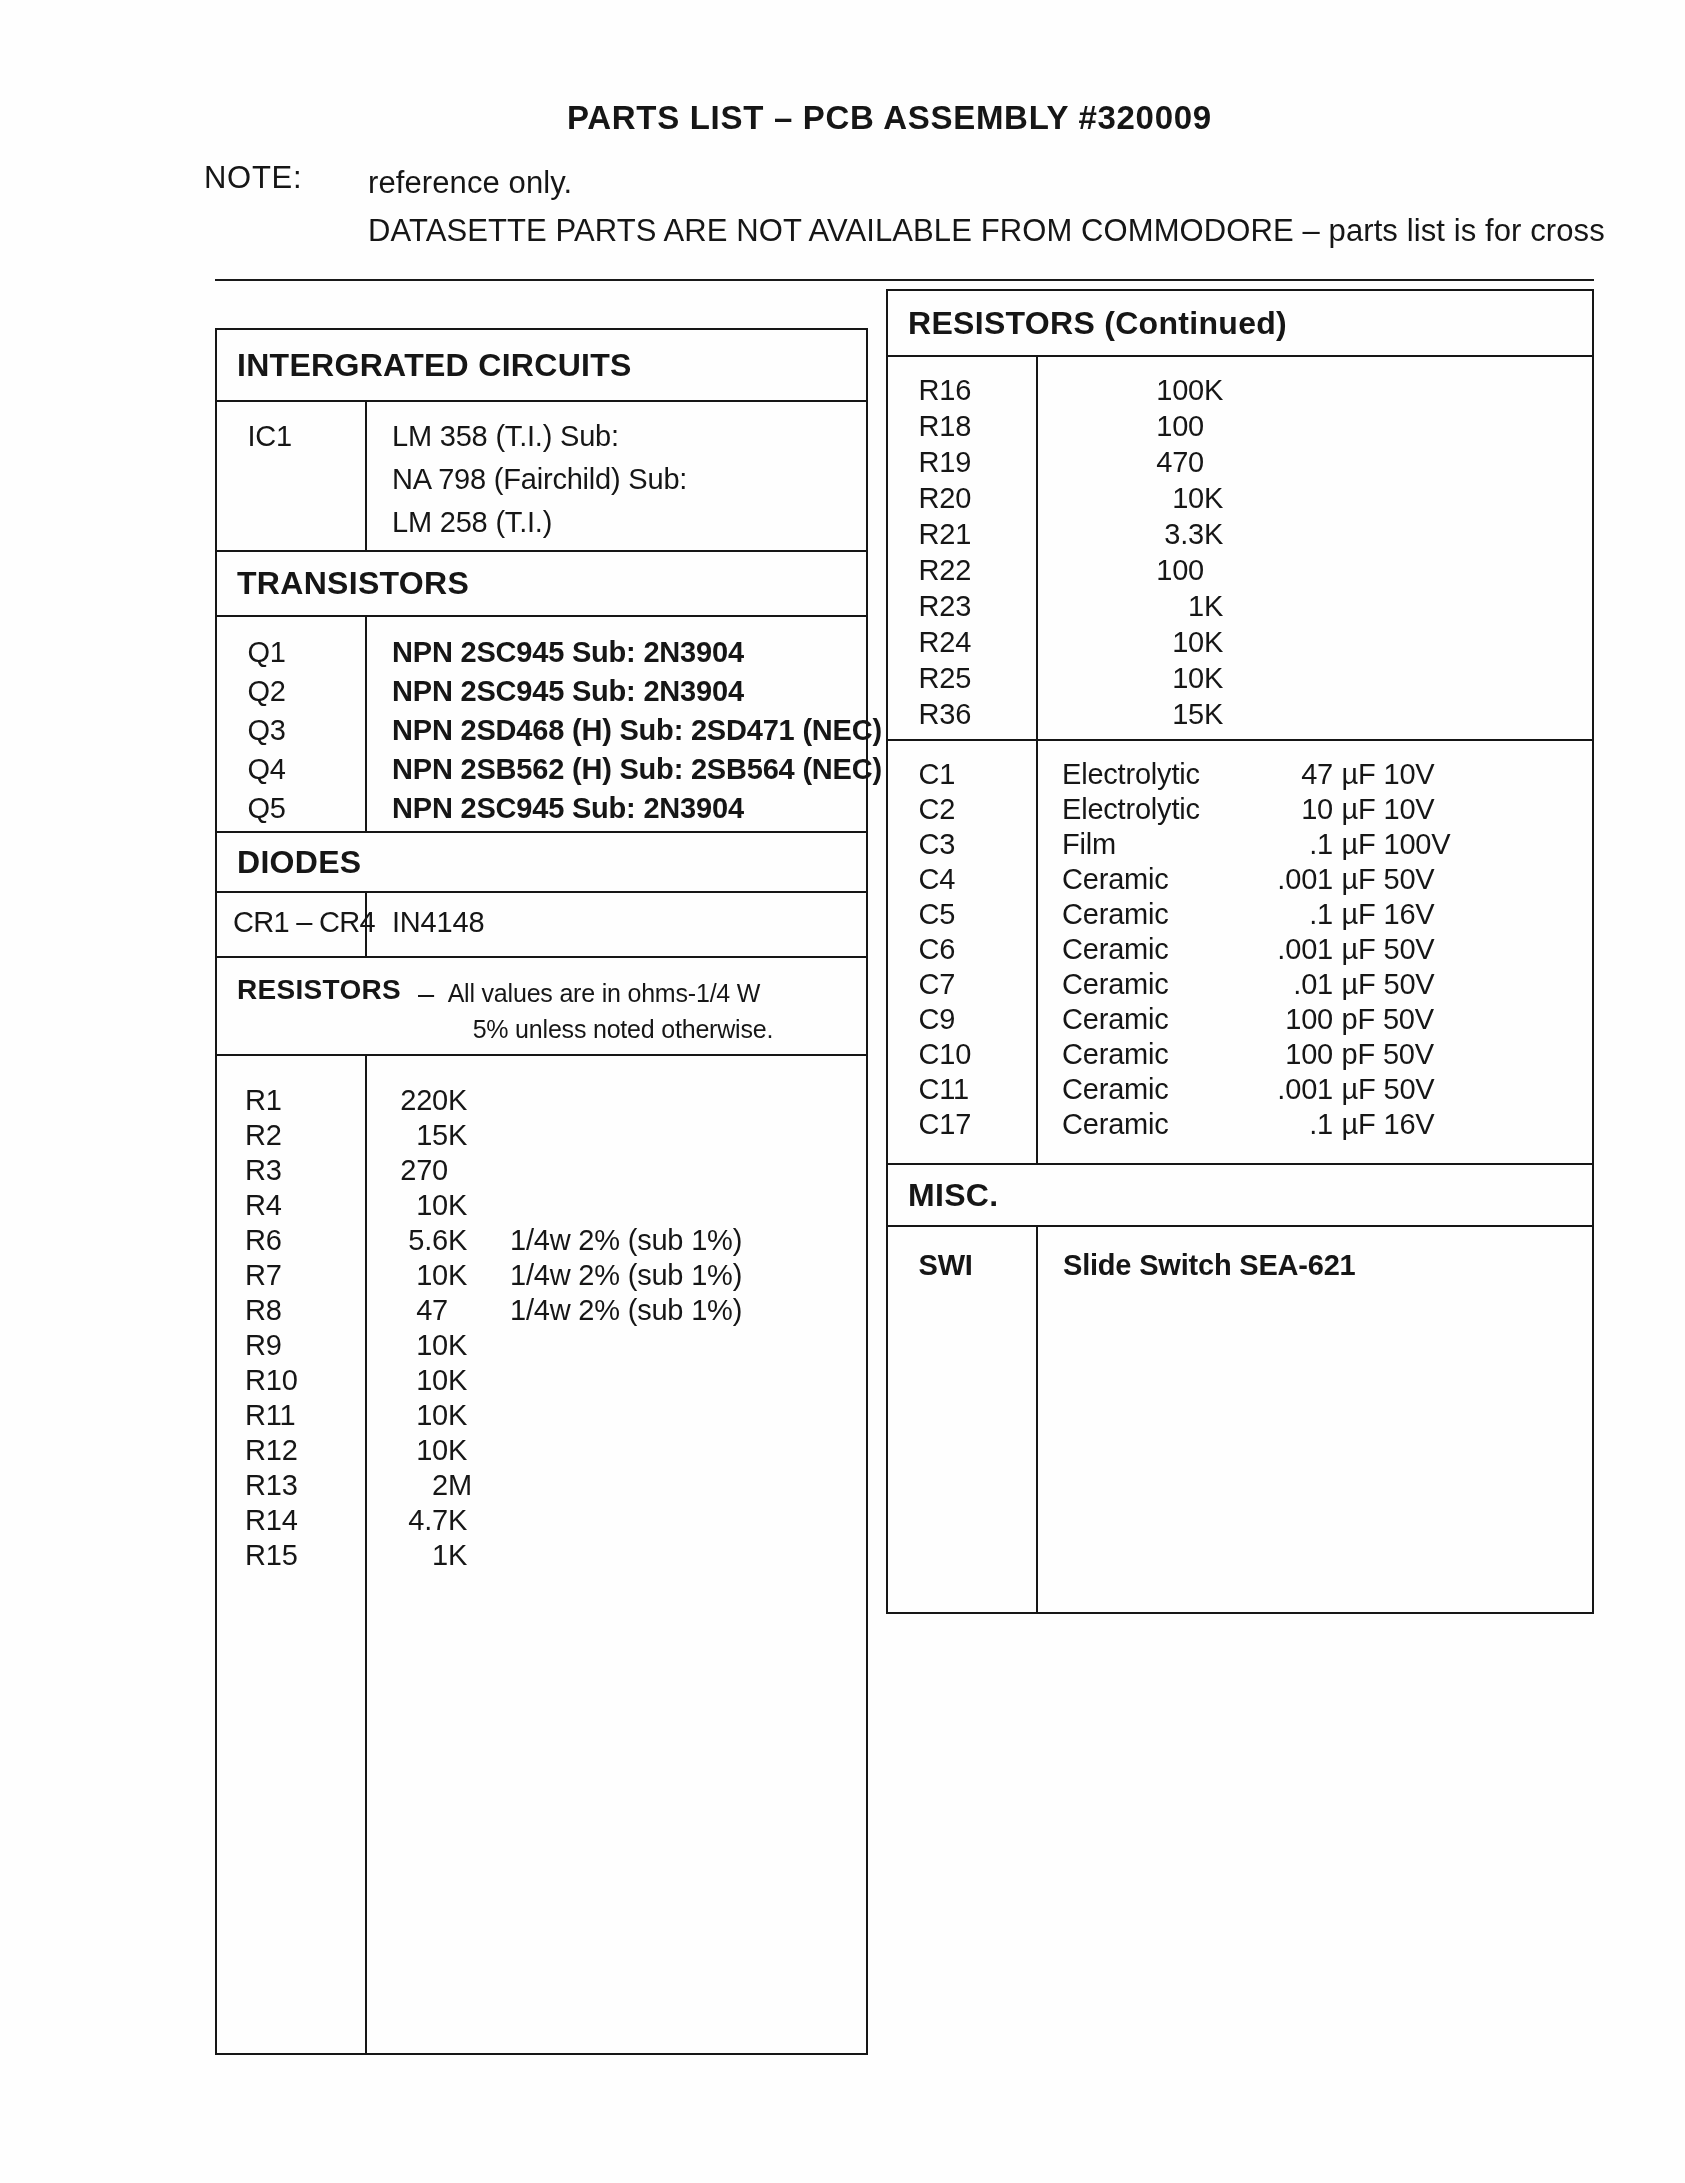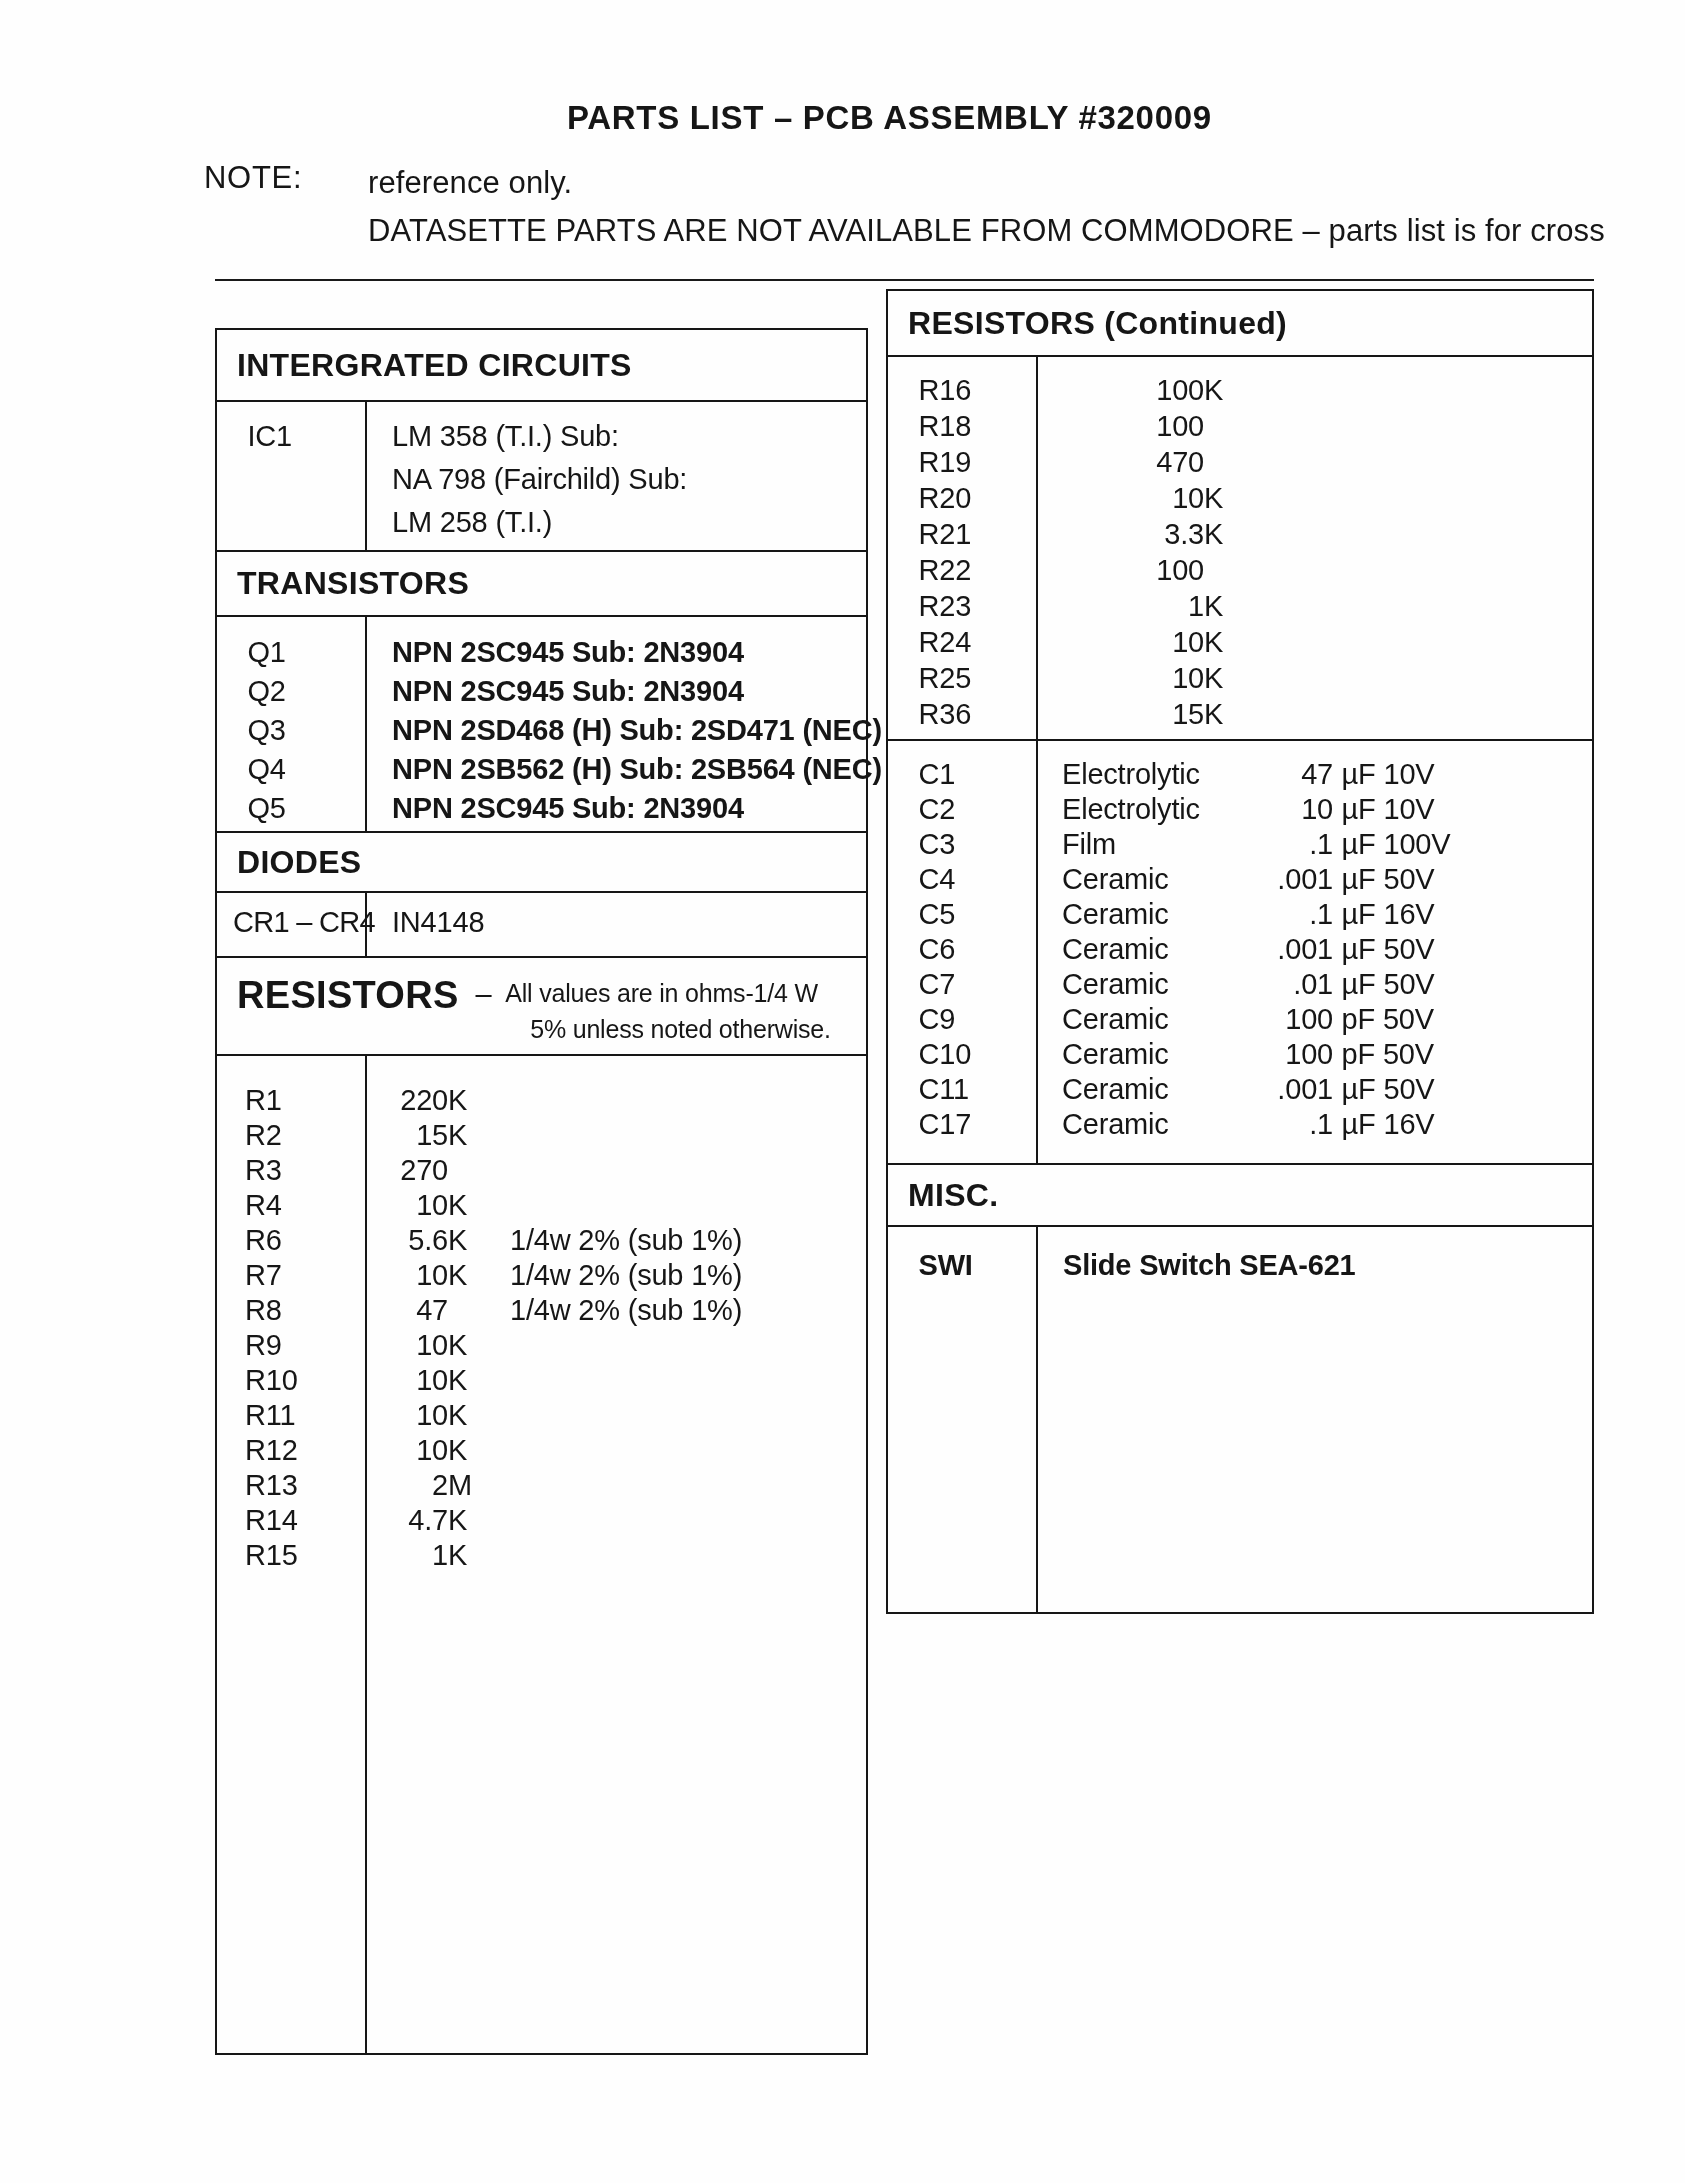--- a/index.html
+++ b/index.html
@@ -122,21 +122,21 @@
   .rv2 .suf { display:inline-block; text-align:left; }
 
   
   .cv { display:flex; }
   .cv .ctype { display:inline-block; width:185px; }
   .cv .cnum  { display:inline-block; width:86px; text-align:right; }
   .cv .cunit { display:inline-block; margin-left:8.6px; }
 
   
   .res-head { align-items:flex-start; padding-top:16px; }
-  .res-head .rh-title { font-size:38px; font-weight:bold; letter-spacing:0.3px; }
+  .res-head .rh-title { font-size:28px; font-weight:bold; letter-spacing:0.3px; }
   .res-head .rh-dash  { font-size:29px; font-weight:normal; margin:4px 13.2px 0 17px; }
   .res-head .rh-notes { font-size:25px; font-weight:normal; letter-spacing:-0.2px; line-height:36px; margin-top:1.3px; }
   .res-head .rh-notes .rh-ln { white-space:nowrap; }
   .res-head .rh-notes .rh-ln:nth-child(2) { padding-left:25px; }
 </style>
 </head>
 <body>
 
 <div class="page">
 

